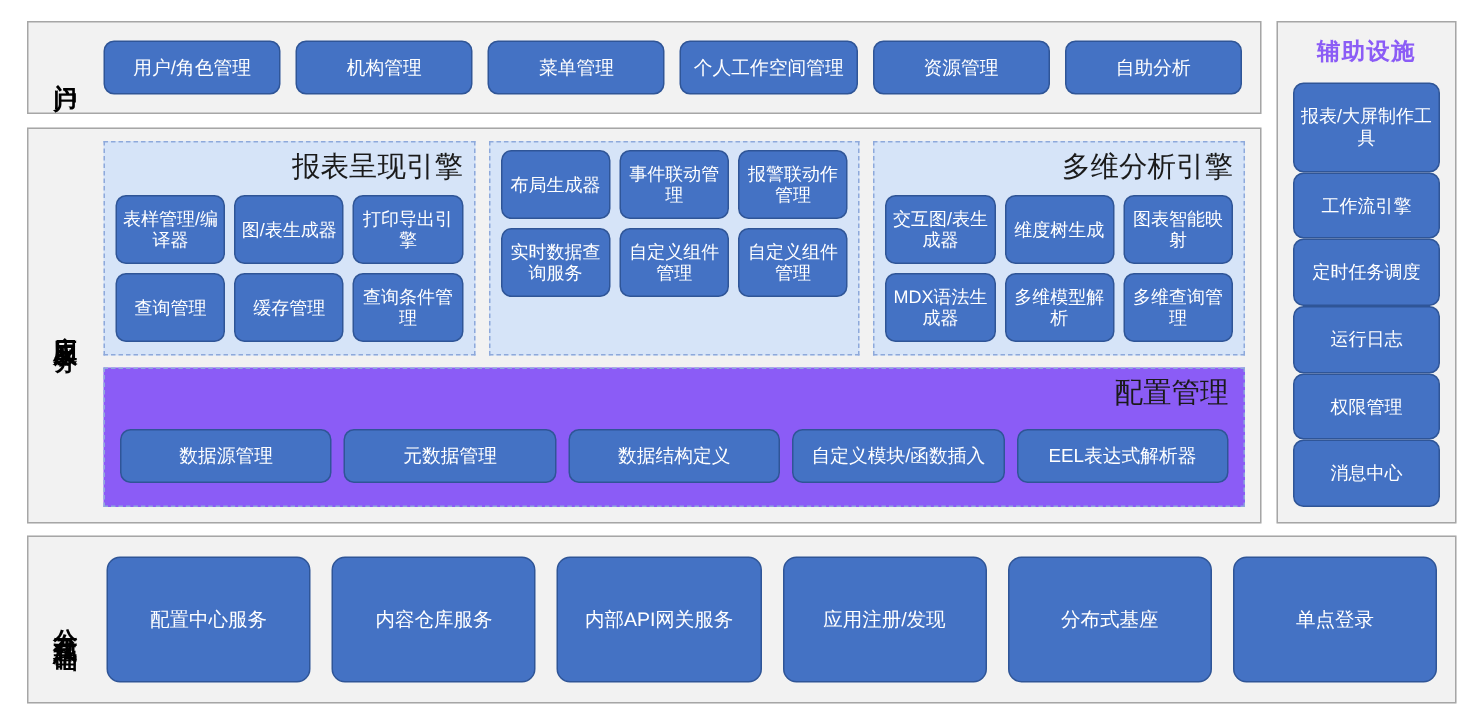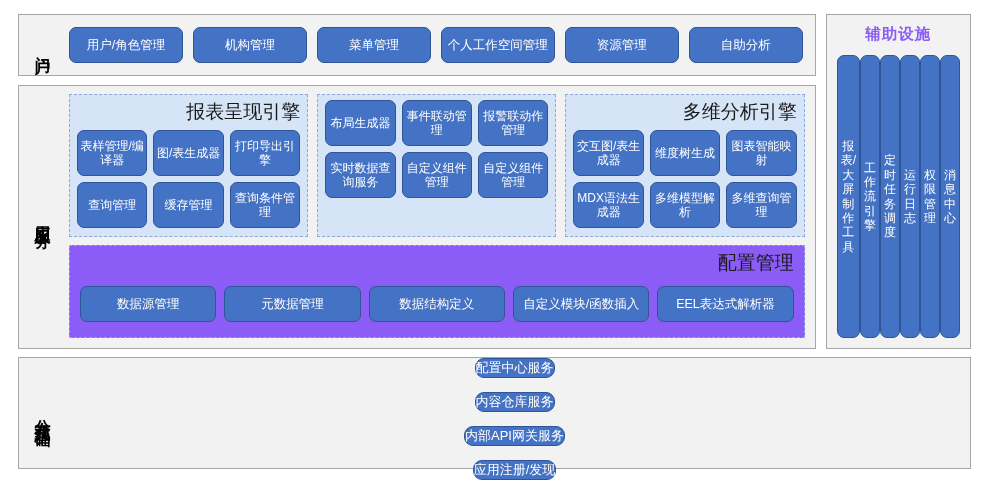--- a/index.html
+++ b/index.html
@@ -189,21 +189,21 @@
   }
   .aux-title {
     font-weight: bold;
     font-size: 15.5px;
     color: #8b5cf6;
     letter-spacing: 1px;
     margin-bottom: 10px;
   }
   .aux-list {
     display: flex;
-    flex-direction: row;
+    flex-direction: column;
     width: 100%;
     flex: 1 1 auto;
   }
   .aux-item {
     background: #4472c4;
     border: 1px solid #2f5597;
     border-radius: 7px;
     color: #fff;
     font-size: 12px;
     display: flex;
@@ -222,21 +222,21 @@
     padding: 0 16px 0 18px;
     box-sizing: border-box;
   }
   .dist-panel {
     height: 112px;
     margin-top: 8px;
   }
   .dist-items {
     flex: 1 1 auto;
     display: flex;
-    flex-direction: column;
+    flex-direction: row;
     align-items: center;
     justify-content: space-between;
     gap: 14px;
     padding: 0 12px 0 6px;
   }
   .dist-item {
     background: #4472c4;
     border: 1px solid #2f5597;
     border-radius: 9px;
     color: #fff;

